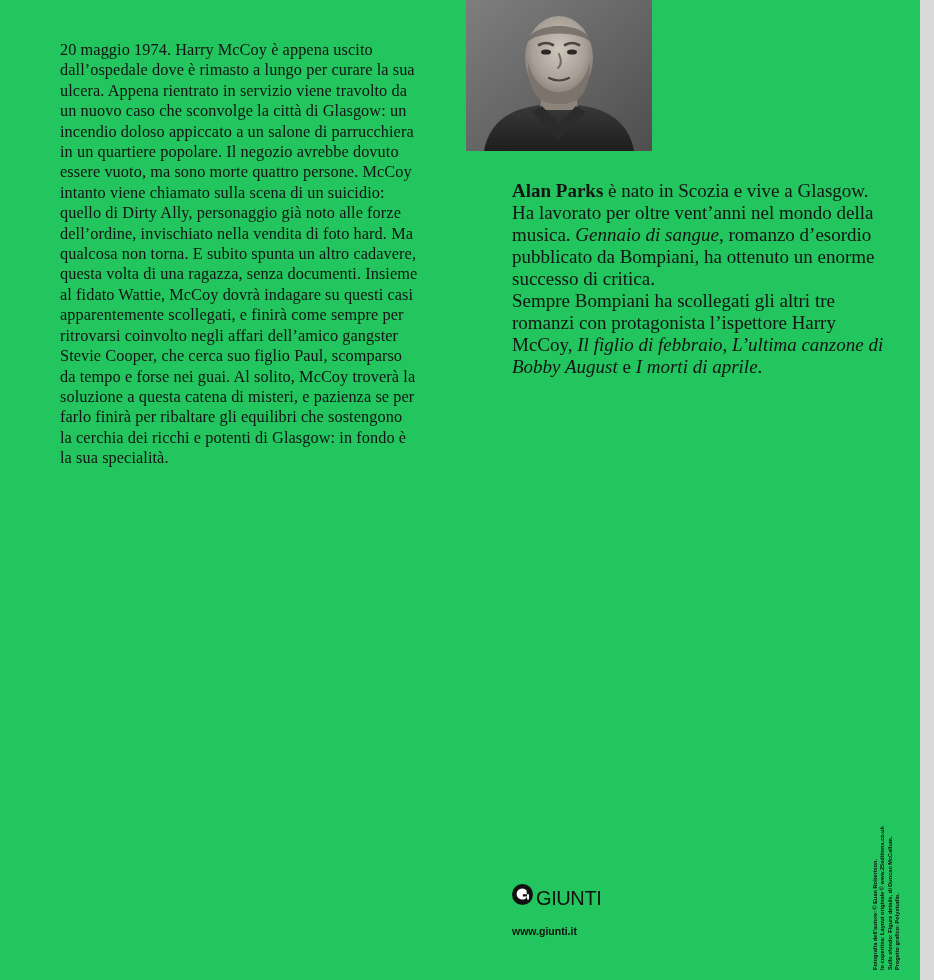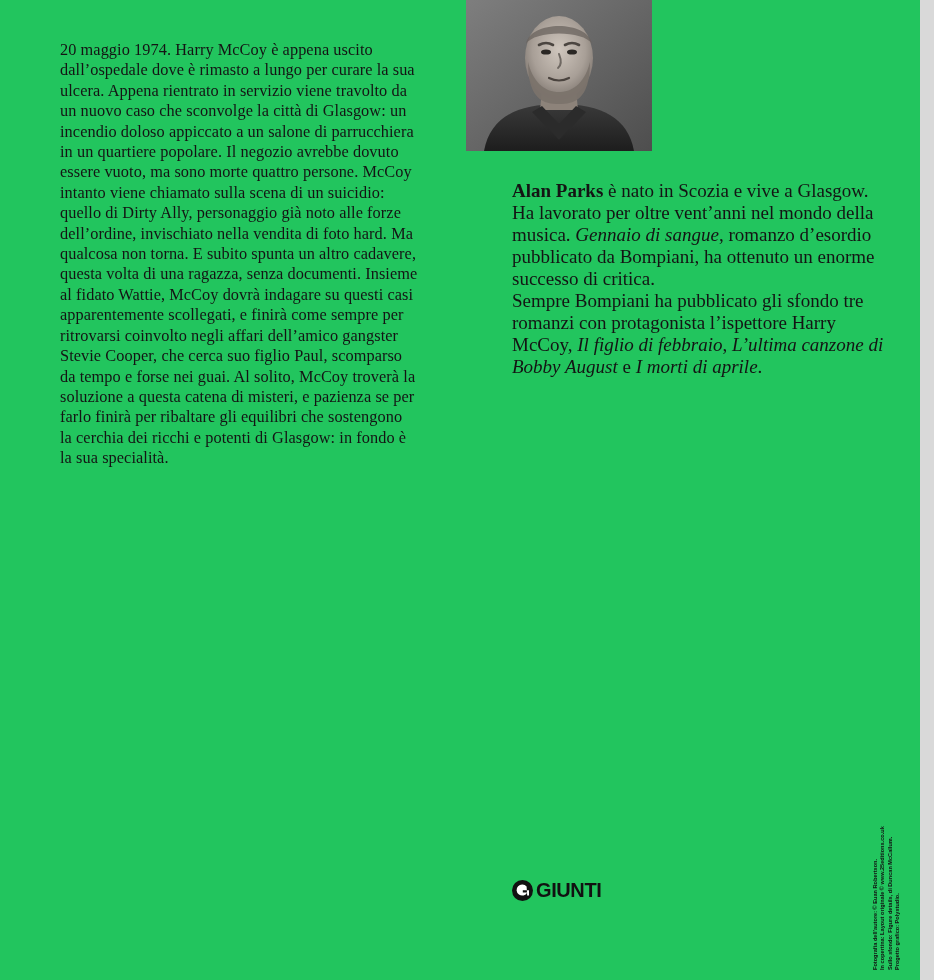--- a/index.html
+++ b/index.html
@@ -84,25 +84,26 @@
     align-items: center;
     gap: 3px;
   }
   .logo-mark {
     width: 21px;
     height: 21px;
     flex: 0 0 auto;
   }
   .logo-text {
     font-family: "Liberation Sans", sans-serif;
-    font-weight: bold;
+    font-weight: normal;
     font-size: 20px;
     letter-spacing: -0.4px;
     color: #111111;
     line-height: 21px;
+    margin-top: 8px;
   }
   .urls {
     margin-top: 14px;
     font-family: "Liberation Sans", sans-serif;
     font-weight: bold;
     font-size: 10.5px;
     line-height: 16px;
     color: #111111;
   }
   
@@ -173,34 +174,35 @@
       <path d="M83 78 q10 5 20 0" stroke="#4a433e" stroke-width="2.2" fill="none" stroke-linecap="round"></path>
 
       <path d="M76 106 L93 124 L110 106 L120 112 L93 140 L66 112 Z" fill="#2b2b2b"></path>
 
       <rect x="0" y="0" width="186" height="151" fill="none"></rect>
     </svg>
   </div>
 
   <div class="author-bio">
     <p><span class="name">Alan Parks</span><span> è nato in Scozia e vive a Glasgow. Ha lavorato per oltre vent’anni nel mondo della musica. </span><em>Gennaio di sangue</em><span>, romanzo d’esordio pubblicato da Bompiani, ha ottenuto un enorme successo di critica.</span></p>
-    <p><span>Sempre Bompiani ha pubblicato gli sfondo tre romanzi con protagonista l’ispettore Harry McCoy, </span><em>Il figlio di febbraio</em><span>, </span><em>L’ultima canzone di Bobby August</em><span> e </span><em>I morti di aprile</em><span>.</span></p>
+    <p><span>Sempre Bompiani ha scollegati gli altri tre romanzi con protagonista l’ispettore Harry McCoy, </span><em>Il figlio di febbraio</em><span>, </span><em>L’ultima canzone di Bobby August</em><span> e </span><em>I morti di aprile</em><span>.</span></p>
   </div>
 
   <div class="publisher">
     <div class="logo-row">
       <span class="logo-mark">
         <svg width="21" height="21" viewBox="0 0 21 21" xmlns="http://www.w3.org/2000/svg" aria-hidden="true">
           <circle cx="10.5" cy="10.5" r="10.5" fill="#111111"></circle>
           <path d="M14.6 6.6 A5.6 5.6 0 1 0 15.2 12.4 L10.8 12.4 L10.8 10.2 L17 10.2 L17 15.6 L15.1 15.6 L15.1 13.9" fill="#ffffff"></path>
         </svg>
       </span>
       <span class="logo-text">GIUNTI</span>
     </div>
     <div class="urls">
+      <div>www.giunti.it</div>
     </div>
   </div>
 
   <div class="credits">
     <div>Fotografia dell’autore: © Euan Robertson.</div>
     <div>In copertina: Layout originale © www.25editions.co.uk</div>
     <div>Sullo sfondo: Figure details, di Duncan McCallum.</div>
     <div>Progetto grafico: Polystudio.</div>
   </div>
 

